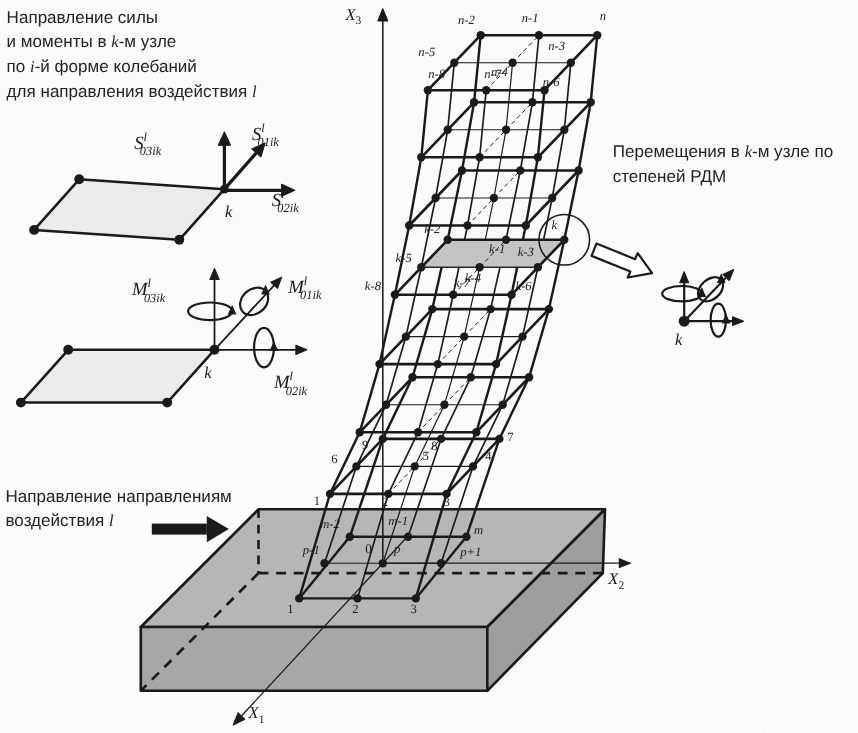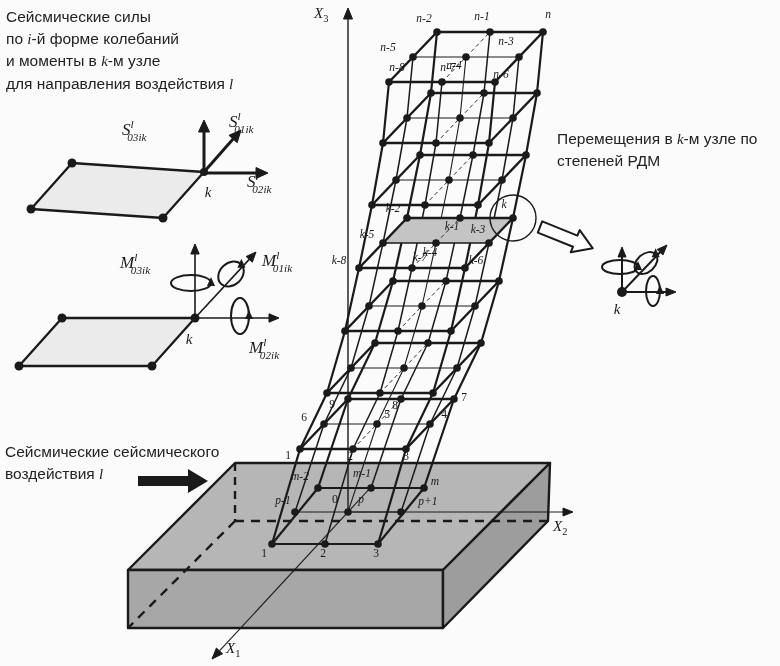--- a/index.html
+++ b/index.html
@@ -9,33 +9,33 @@
   .note i{font-family:"Liberation Serif",serif;font-size:15px;}
   svg{position:absolute;left:0;top:0;}
   .nl{font-family:"Liberation Serif",serif;}
 </style>
 </head>
 <body>
 
 <div class="stage">
 
   <div class="note" style="left:6px;top:6px;width:280px;">
-    <div>Сейсмические силы</div>
+    <div>Направление силы</div>
+    <div>и моменты в <i>k</i>-м узле</div>
     <div>по <i>i</i>-й форме колебаний</div>
-    <div>и моменты в <i>k</i>-м узле</div>
     <div>для направления воздействия <i>l</i></div>
   </div>
 
   <div class="note" style="left:557px;top:128px;width:220px;">
     <div>Перемещения в <i>k</i>-м узле по</div>
     <div>степеней РДМ</div>
   </div>
 
   <div class="note" style="left:5px;top:441px;width:235px;">
-    <div>Сейсмические сейсмического</div>
+    <div>Направление направлениям</div>
     <div>воздействия <i>l</i></div>
   </div>
 
   <svg id="cv" width="780" height="666" viewBox="0 0 780 666">
       <polygon points="235,463 550,463 443,570 128,570" fill="#b6b6b6" stroke="#1a1a1a" stroke-width="2.4" stroke-linejoin="round"></polygon>
       <polygon points="128,570 443,570 443,628 128,628" fill="#a7a7a7" stroke="#1a1a1a" stroke-width="2.4" stroke-linejoin="round"></polygon>
       <polygon points="443,570 550,463 548,521 443,628" fill="#9d9d9d" stroke="#1a1a1a" stroke-width="2.4" stroke-linejoin="round"></polygon>
       <line x1="235" y1="463" x2="235" y2="521" stroke="#1a1a1a" stroke-width="2.4" stroke-dasharray="8,6"></line>
       <line x1="235" y1="521" x2="548" y2="521" stroke="#1a1a1a" stroke-width="2.4" stroke-dasharray="9,7"></line>
       <line x1="235" y1="521" x2="128" y2="628" stroke="#1a1a1a" stroke-width="2.4" stroke-dasharray="9,7"></line>

